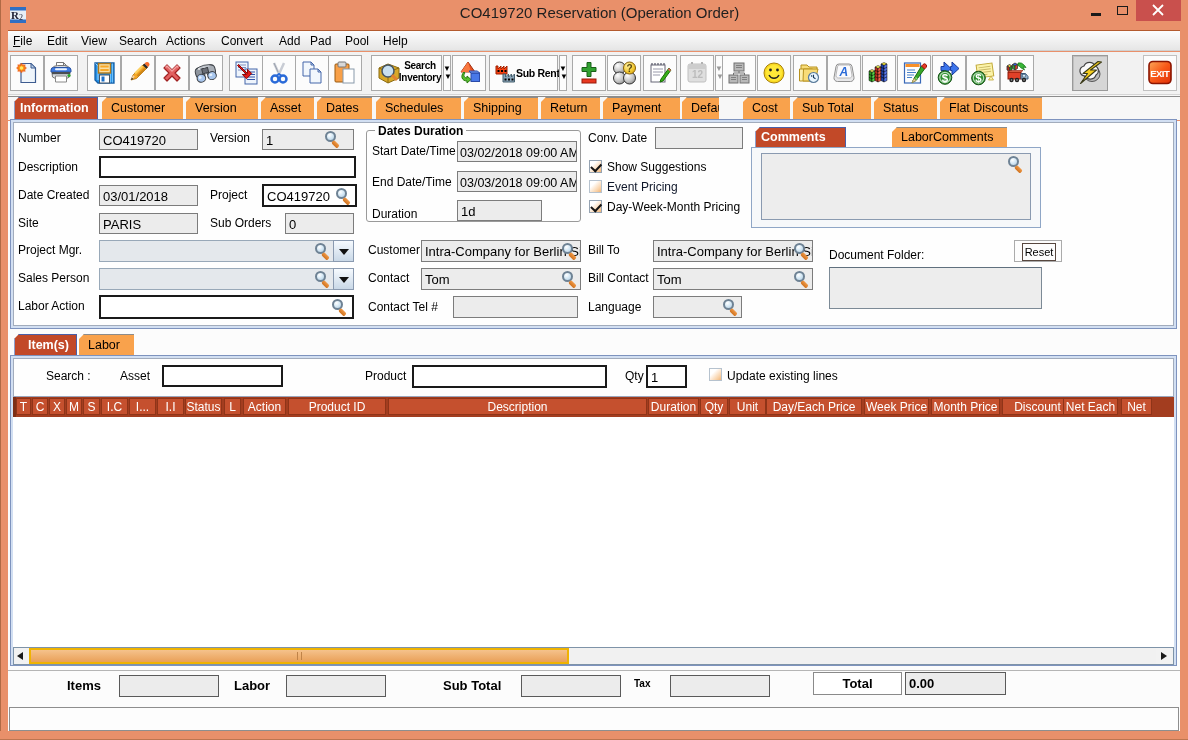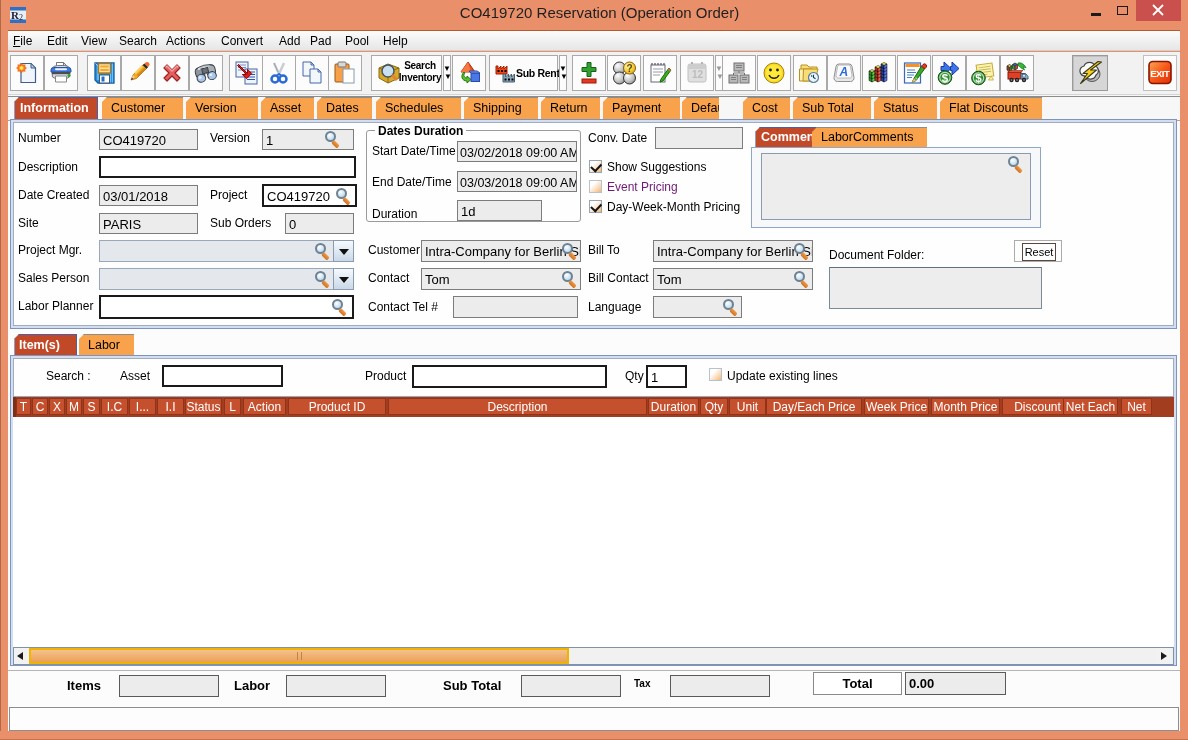--- a/index.html
+++ b/index.html
@@ -433,21 +433,21 @@
 <div class="lbl" style="left:210px;top:216px">Sub Orders</div>
 <div class="in" style="left:285px;top:213px;width:69px;height:21px">0</div>
 <div class="lbl" style="left:18px;top:243px">Project Mgr.</div>
 <div class="in" style="left:99px;top:240px;width:235px;height:22px;background:#E4E8EC;border-color:#98A8B8"></div>
 <div class="mag" style="left:315px;top:243px"></div>
 <div class="ddb" style="left:333px;top:240px;height:22px"></div>
 <div class="lbl" style="left:18px;top:271px">Sales Person</div>
 <div class="in" style="left:99px;top:268px;width:235px;height:22px;background:#E4E8EC;border-color:#98A8B8"></div>
 <div class="mag" style="left:315px;top:271px"></div>
 <div class="ddb" style="left:333px;top:268px;height:22px"></div>
-<div class="lbl" style="left:18px;top:299px">Labor Planner</div>
+<div class="lbl" style="left:18px;top:299px">Labor Action</div>
 <div class="in inw" style="left:99px;top:295px;width:255px;height:24px"></div>
 <div class="mag" style="left:332px;top:299px"></div>
 
 <div class="grp" style="left:366px;top:130px;width:215px;height:92px;border-radius:3px"></div>
 <div class="lbl b" style="left:375px;top:124px;background:#FEFEFE;padding:0 3px">Dates Duration</div>
 <div class="lbl" style="left:372px;top:144px">Start Date/Time</div>
 <div class="in" style="left:457px;top:141px;width:120px;height:21px;padding:2px 2px;font-size:12.5px">03/02/2018 09:00 AM</div>
 <div class="lbl" style="left:372px;top:175px">End Date/Time</div>
 <div class="in" style="left:457px;top:171px;width:120px;height:21px;padding:2px 2px;font-size:12.5px">03/03/2018 09:00 AM</div>
 <div class="lbl" style="left:372px;top:207px">Duration</div>
@@ -469,37 +469,37 @@
 <div class="in" style="left:453px;top:296px;width:125px;height:22px"></div>
 <div class="lbl" style="left:588px;top:300px">Language</div>
 <div class="in" style="left:653px;top:296px;width:89px;height:22px"></div>
 <div class="mag" style="left:723px;top:299px"></div>
 
 <div class="lbl" style="left:588px;top:131px">Conv. Date</div>
 <div class="in" style="left:655px;top:127px;width:88px;height:22px"></div>
 <div class="cb ck" style="left:589px;top:160px"></div>
 <div class="lbl" style="left:607px;top:160px">Show Suggestions</div>
 <div class="cb dis" style="left:589px;top:180px"></div>
-<div class="lbl" style="left:607px;top:180px;color:#701a75">Event Pricing</div>
+<div class="lbl" style="left:607px;top:180px;color:#0f172a">Event Pricing</div>
 <div class="cb ck" style="left:589px;top:200px"></div>
 <div class="lbl" style="left:607px;top:200px">Day-Week-Month Pricing</div>
 
 <div class="tab tabsel" style="left:755px;top:127px;height:20px;width:91px;line-height:19px;padding-left:6px">Comments</div>
-<div class="tab" style="left:812px;top:127px;height:33px;width:115px;line-height:19px">LaborComments</div>
+<div class="tab" style="left:892px;top:127px;height:33px;width:115px;line-height:19px">LaborComments</div>
 <div class="abs" style="left:751px;top:147px;width:290px;height:81px;border:1px solid #8FA6C6;background:#F6F8FA"></div>
 <div class="abs" style="left:761px;top:153px;width:270px;height:67px;background:#EDEDED;border:1px solid #8A9AB0"></div>
 <div class="mag" style="left:1008px;top:156px"></div>
 
 <div class="lbl" style="left:829px;top:248px">Document Folder:</div>
 <div class="abs" style="left:1014px;top:240px;width:48px;height:22px;background:#FDFDFD;border:1px solid #ABABAB">
     <div class="abs" style="left:7px;top:1.5px;width:34px;height:18px;border:1px solid #57473F;font-size:11px;text-align:center;line-height:17px;color:#000">Reset</div>
   </div>
 <div class="abs" style="left:829px;top:267px;width:213px;height:42px;background:#EDEDED;border:1.5px solid #7C8A96;border-top-color:#60707E"></div>
 
-<div class="tab tabsel" style="left:14px;top:334px;height:21px;line-height:20px;width:63px;padding-left:5px">Item(s)</div>
+<div class="tab tabsel" style="left:14px;top:334px;height:21px;line-height:20px;width:63px;padding-left:14px">Item(s)</div>
 <div class="tab" style="left:79px;top:334px;height:21px;line-height:20px;width:55px">Labor</div>
 
 <div class="panel" style="left:10px;top:355px;width:1167px;height:311px"></div>
 <div class="lbl" style="left:46px;top:369px">Search :</div>
 <div class="lbl" style="left:120px;top:369px">Asset</div>
 <div class="in inw" style="left:162px;top:365px;width:121px;height:22px"></div>
 <div class="lbl" style="left:365px;top:369px">Product</div>
 <div class="in inw" style="left:412px;top:365px;width:195px;height:23px"></div>
 <div class="lbl" style="left:625px;top:369px">Qty</div>
 <div class="in inw" style="left:646px;top:365px;width:41px;height:23px">1</div>

